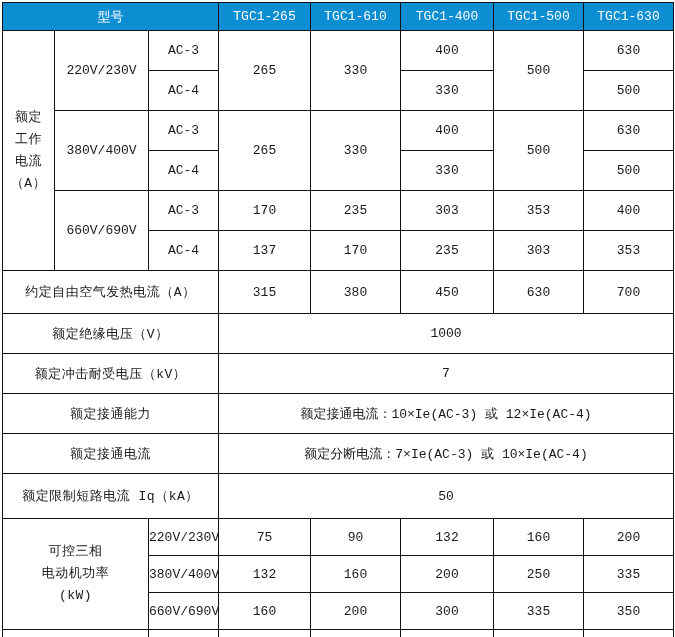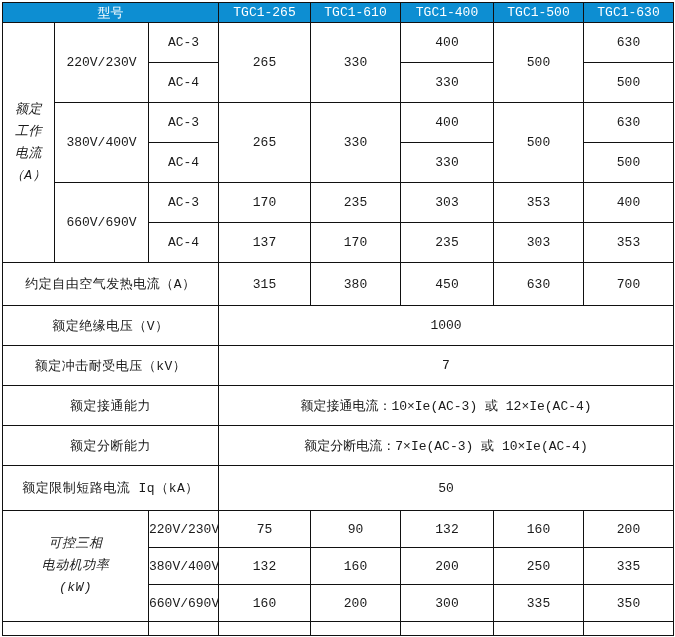--- a/index.html
+++ b/index.html
@@ -25,35 +25,34 @@
   table.spec th, table.spec td {
     border: 1px solid #111111;
     text-align: center;
     vertical-align: middle;
     padding: 0;
     font-size: 13px;
     font-weight: normal;
     overflow: hidden;
     white-space: nowrap;
   }
-  tr.hdr { height: 20px; }
+  tr.hdr { height: 28px; }
   tr.r40 { height: 40px; }
   tr.r43 { height: 43px; }
   tr.r45 { height: 45px; }
   tr.r37 { height: 37px; }
   tr.rcut { height: 14px; }
   th.model-hd, th.model-label {
     background: #0d8ed2;
     color: #ffffff;
     font-size: 13.5px;
   }
   td.vlabel span, td.plabel span {
     display: block;
     line-height: 22px;
-    font-style: italic;
   }
   td.cn { font-size: 13px; letter-spacing: 0.5px; }
   td.formula { font-size: 13px; }
 </style>
 </head>
 <body>
 
 <div id="screen">
   <table class="spec">
     <colgroup>
@@ -149,21 +148,21 @@
       <td colspan="3" class="cn">额定冲击耐受电压（kV）</td>
       <td colspan="5">7</td>
     </tr>
 
     <tr class="r40">
       <td colspan="3" class="cn">额定接通能力</td>
       <td colspan="5" class="formula">额定接通电流：10×Ie(AC-3) 或 12×Ie(AC-4)</td>
     </tr>
 
     <tr class="r40">
-      <td colspan="3" class="cn">额定分断能力</td>
+      <td colspan="3" class="cn">额定接通电流</td>
       <td colspan="5" class="formula">额定分断电流：7×Ie(AC-3) 或 10×Ie(AC-4)</td>
     </tr>
 
     <tr class="r45">
       <td colspan="3" class="cn">额定限制短路电流 Iq（kA）</td>
       <td colspan="5">50</td>
     </tr>
 
     <tr class="r37">
       <td rowspan="3" colspan="2" class="plabel cn">

